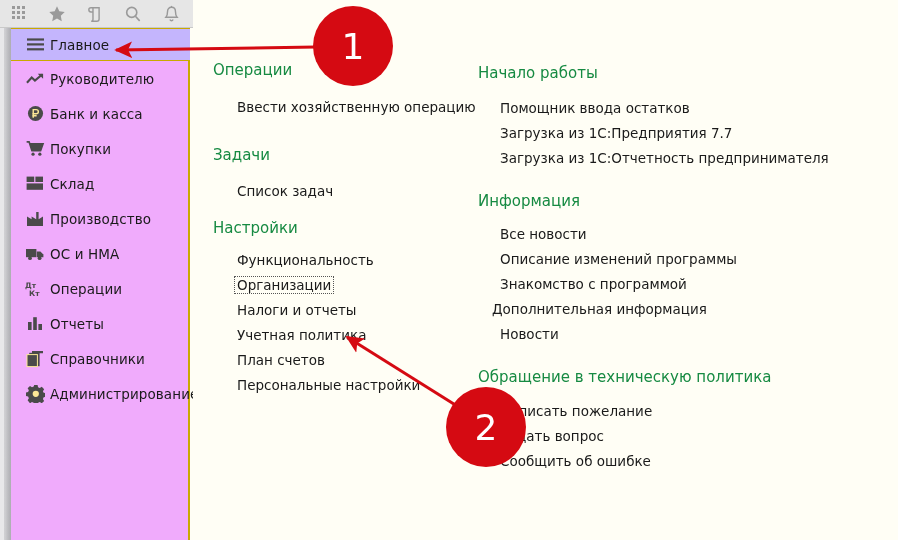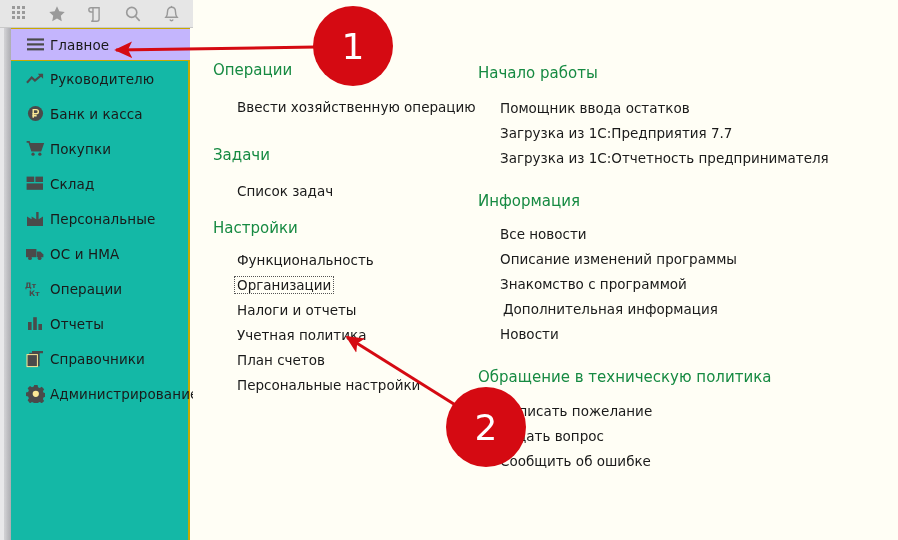--- a/index.html
+++ b/index.html
@@ -55,21 +55,21 @@
     left:0; top:0; width:4px; height:100%;
     background:#E8E8EA;
   }
 
   
   .sidebar {
     position: absolute;
     left: 11px; top: 28px;
     width: 179px;
     height: 512px;
-    background: #14b8a6;
+    background: #f0abfc;
     border-right: 2px solid #C9A900;
     box-sizing: border-box;
   }
   .sidebar-active {
     position: absolute;
     left: 11px; top: 28px;
     width: 179px;
     height: 33px;
     background: #c4b5fd;
     border-top: 1px solid #C9A900;
@@ -262,21 +262,21 @@
         </span>
         <span class="nav-label">Склад</span>
       </div>
 
       <div class="nav-item">
         <span class="nav-icon">
           <svg width="18" height="16" viewBox="0 0 18 16">
             <path fill="#4A4A4A" d="M1 15V5.4l4.6 2.8V5.4l4.6 2.8V1h2.4v7.2L17 5.6V15z"></path>
           </svg>
         </span>
-        <span class="nav-label">Персональные</span>
+        <span class="nav-label">Производство</span>
       </div>
 
       <div class="nav-item">
         <span class="nav-icon">
           <svg width="20" height="15" viewBox="0 0 20 15">
             <path fill="#4A4A4A" d="M1 3h10.4v8.2H1z"></path>
             <path fill="#4A4A4A" d="M11.8 5.4h3.6l3 3.2v2.6h-6.6z"></path>
             <circle cx="5" cy="12.2" r="1.9" fill="#4A4A4A"></circle>
             <circle cx="14.6" cy="12.2" r="1.9" fill="#4A4A4A"></circle>
           </svg>
@@ -392,21 +392,21 @@
       <h2 class="sec-title" style="position:absolute; left:0; top:164px;">Информация</h2>
       <div class="link-row" style="position:absolute; left:20px; top:196px;">
         <span class="sec-link">Все новости</span>
       </div>
       <div class="link-row" style="position:absolute; left:20px; top:221px;">
         <span class="sec-link">Описание изменений программы</span>
       </div>
       <div class="link-row" style="position:absolute; left:20px; top:246px;">
         <span class="sec-link">Знакомство с программой</span>
       </div>
-      <div class="link-row" style="position:absolute; left:23px; top:271px;">
+      <div class="link-row" style="position:absolute; left:12px; top:271px;">
         <span class="sec-link">Дополнительная информация</span>
       </div>
       <div class="link-row" style="position:absolute; left:20px; top:296px;">
         <span class="sec-link">Новости</span>
       </div>
 
       <h2 class="sec-title" style="position:absolute; left:0; top:340px;">Обращение в техническую политика</h2>
       <div class="link-row" style="position:absolute; left:20px; top:373px;">
         <span class="sec-link">Написать пожелание</span>
       </div>

